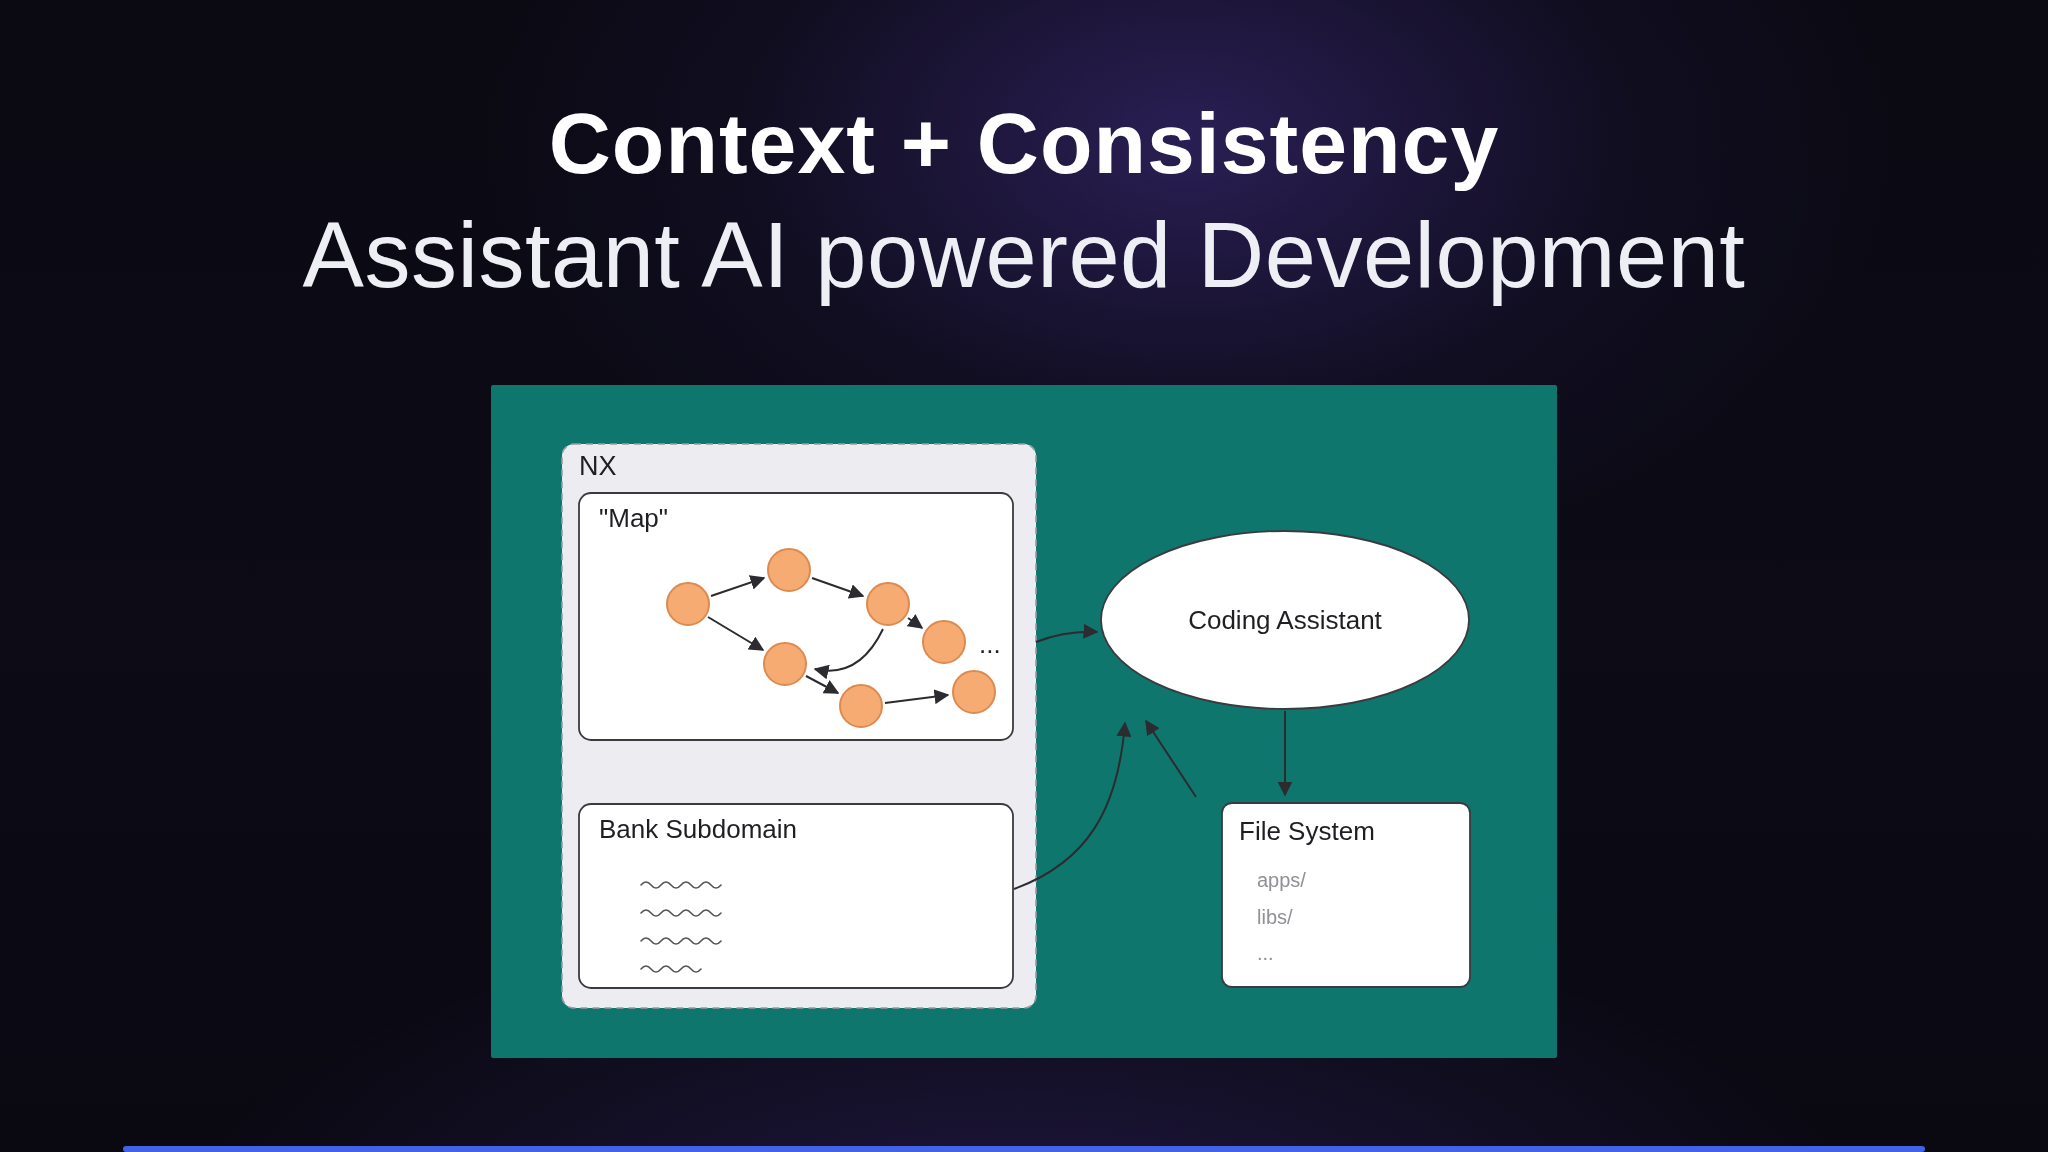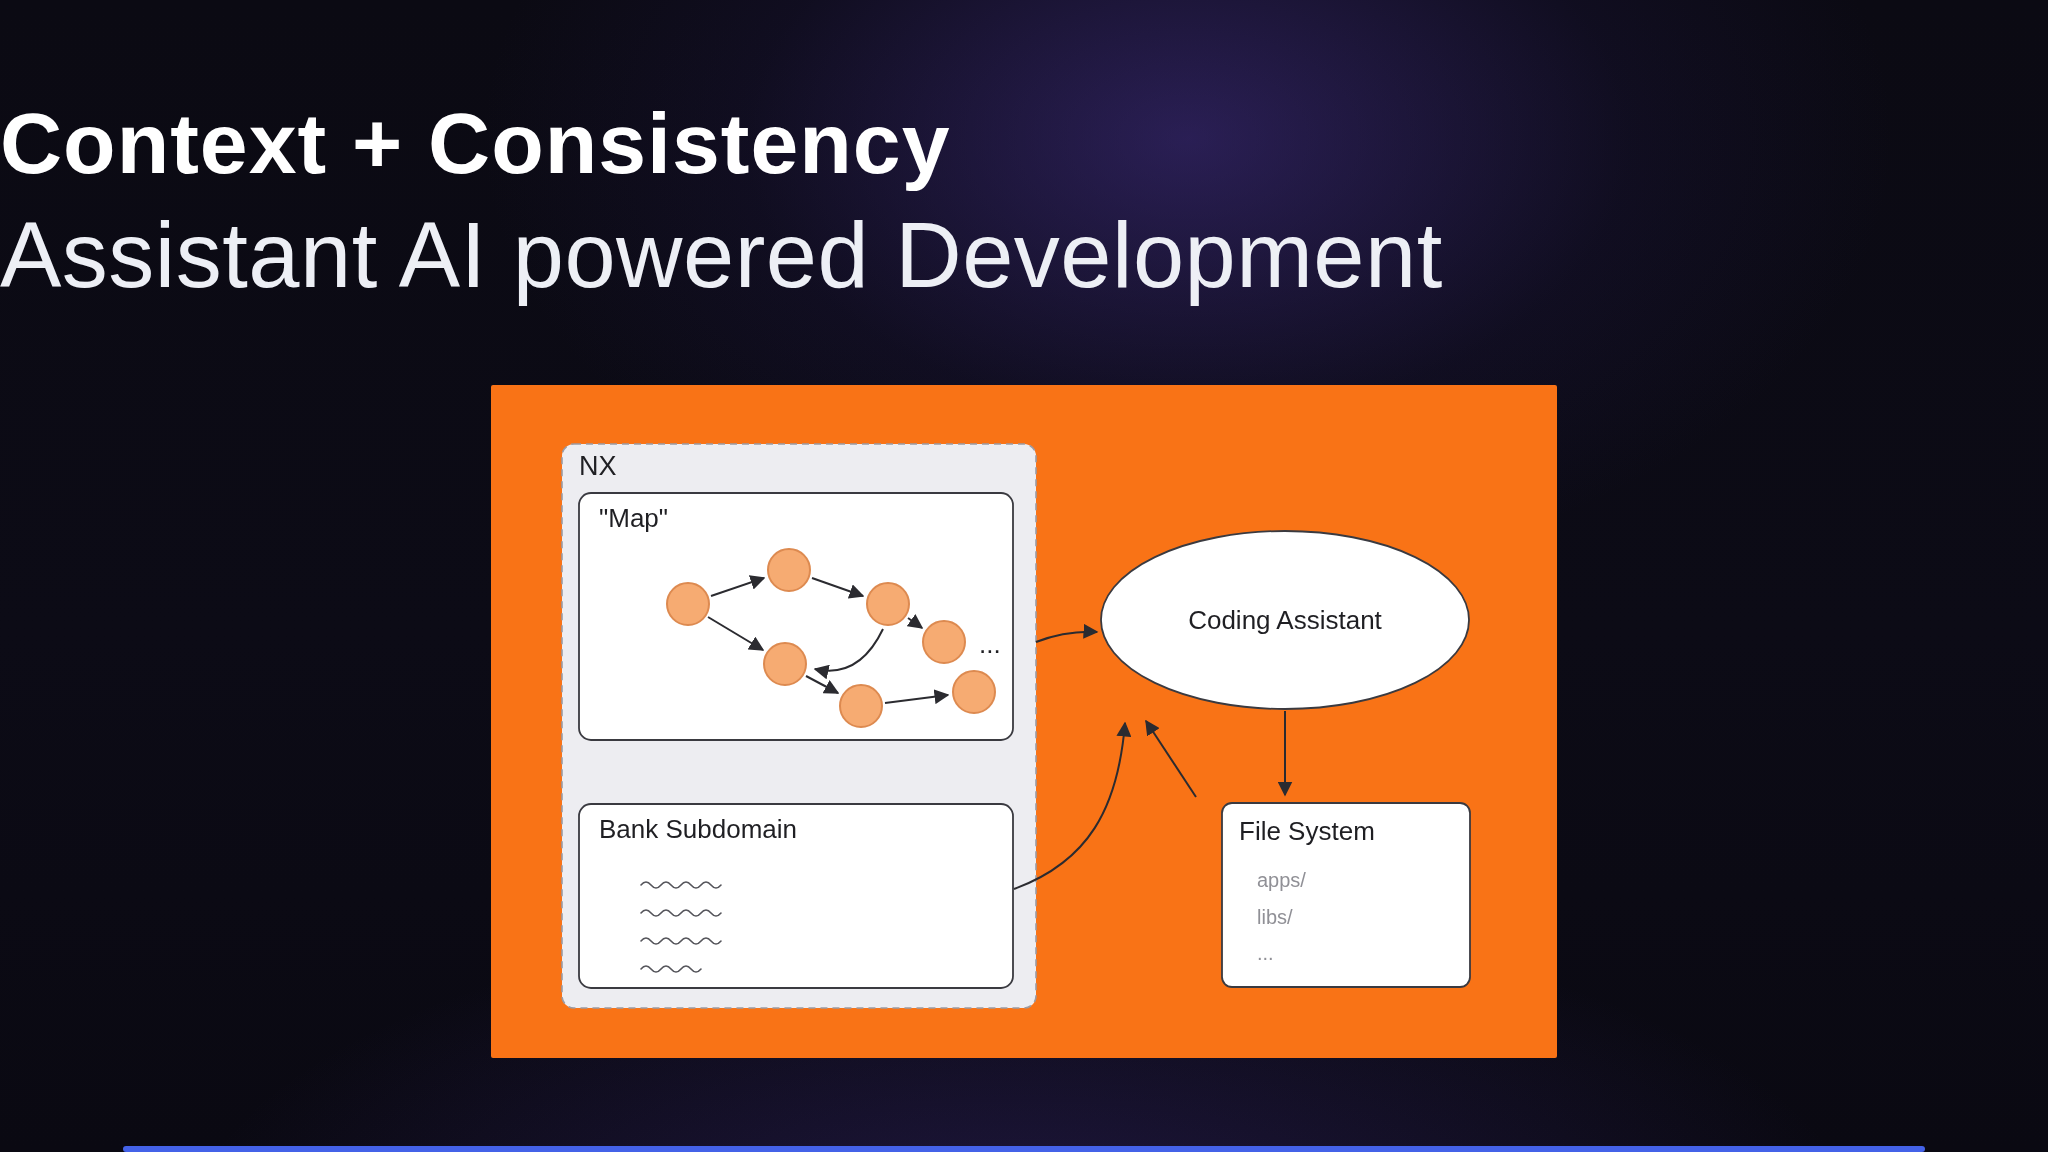--- a/index.html
+++ b/index.html
@@ -11,35 +11,35 @@
   }
   .bg {
     position: absolute; inset: 0;
     background:
       radial-gradient(ellipse 980px 620px at 58% 12%, rgba(92,64,190,0.38), rgba(48,34,110,0.14) 45%, rgba(0,0,0,0) 72%),
       radial-gradient(ellipse 1300px 520px at 50% 108%, rgba(80,56,170,0.30), rgba(0,0,0,0) 65%),
       linear-gradient(180deg, #0B0A13 0%, #0C0B16 55%, #0A0912 100%);
   }
   .header {
     position: absolute; top: 96px; left: 0; width: 100%;
-    text-align: left; z-index: 2;
+    text-align: center; z-index: 2;
   }
   .title {
     font-size: 86px; font-weight: 700; color: #FFFFFF;
     letter-spacing: 1px; line-height: 1.1;
   }
   .subtitle {
     margin-top: 14px;
     font-size: 92px; font-weight: 400; color: #EDEFF5;
     letter-spacing: 0.5px; line-height: 1.1;
   }
   .panel {
     position: absolute; left: 491px; top: 385px;
     width: 1066px; height: 673px;
-    background: #f97316;
+    background: #0f766e;
     border-radius: 2px;
     z-index: 2;
   }
   svg text {
     font-family: "Liberation Sans", sans-serif;
     fill: #1F1F23;
   }
   .lbl       { font-size: 26px; }
   .lbl-nx    { font-size: 27px; }
   .lbl-sub   { font-size: 20px; fill: #909096; }

